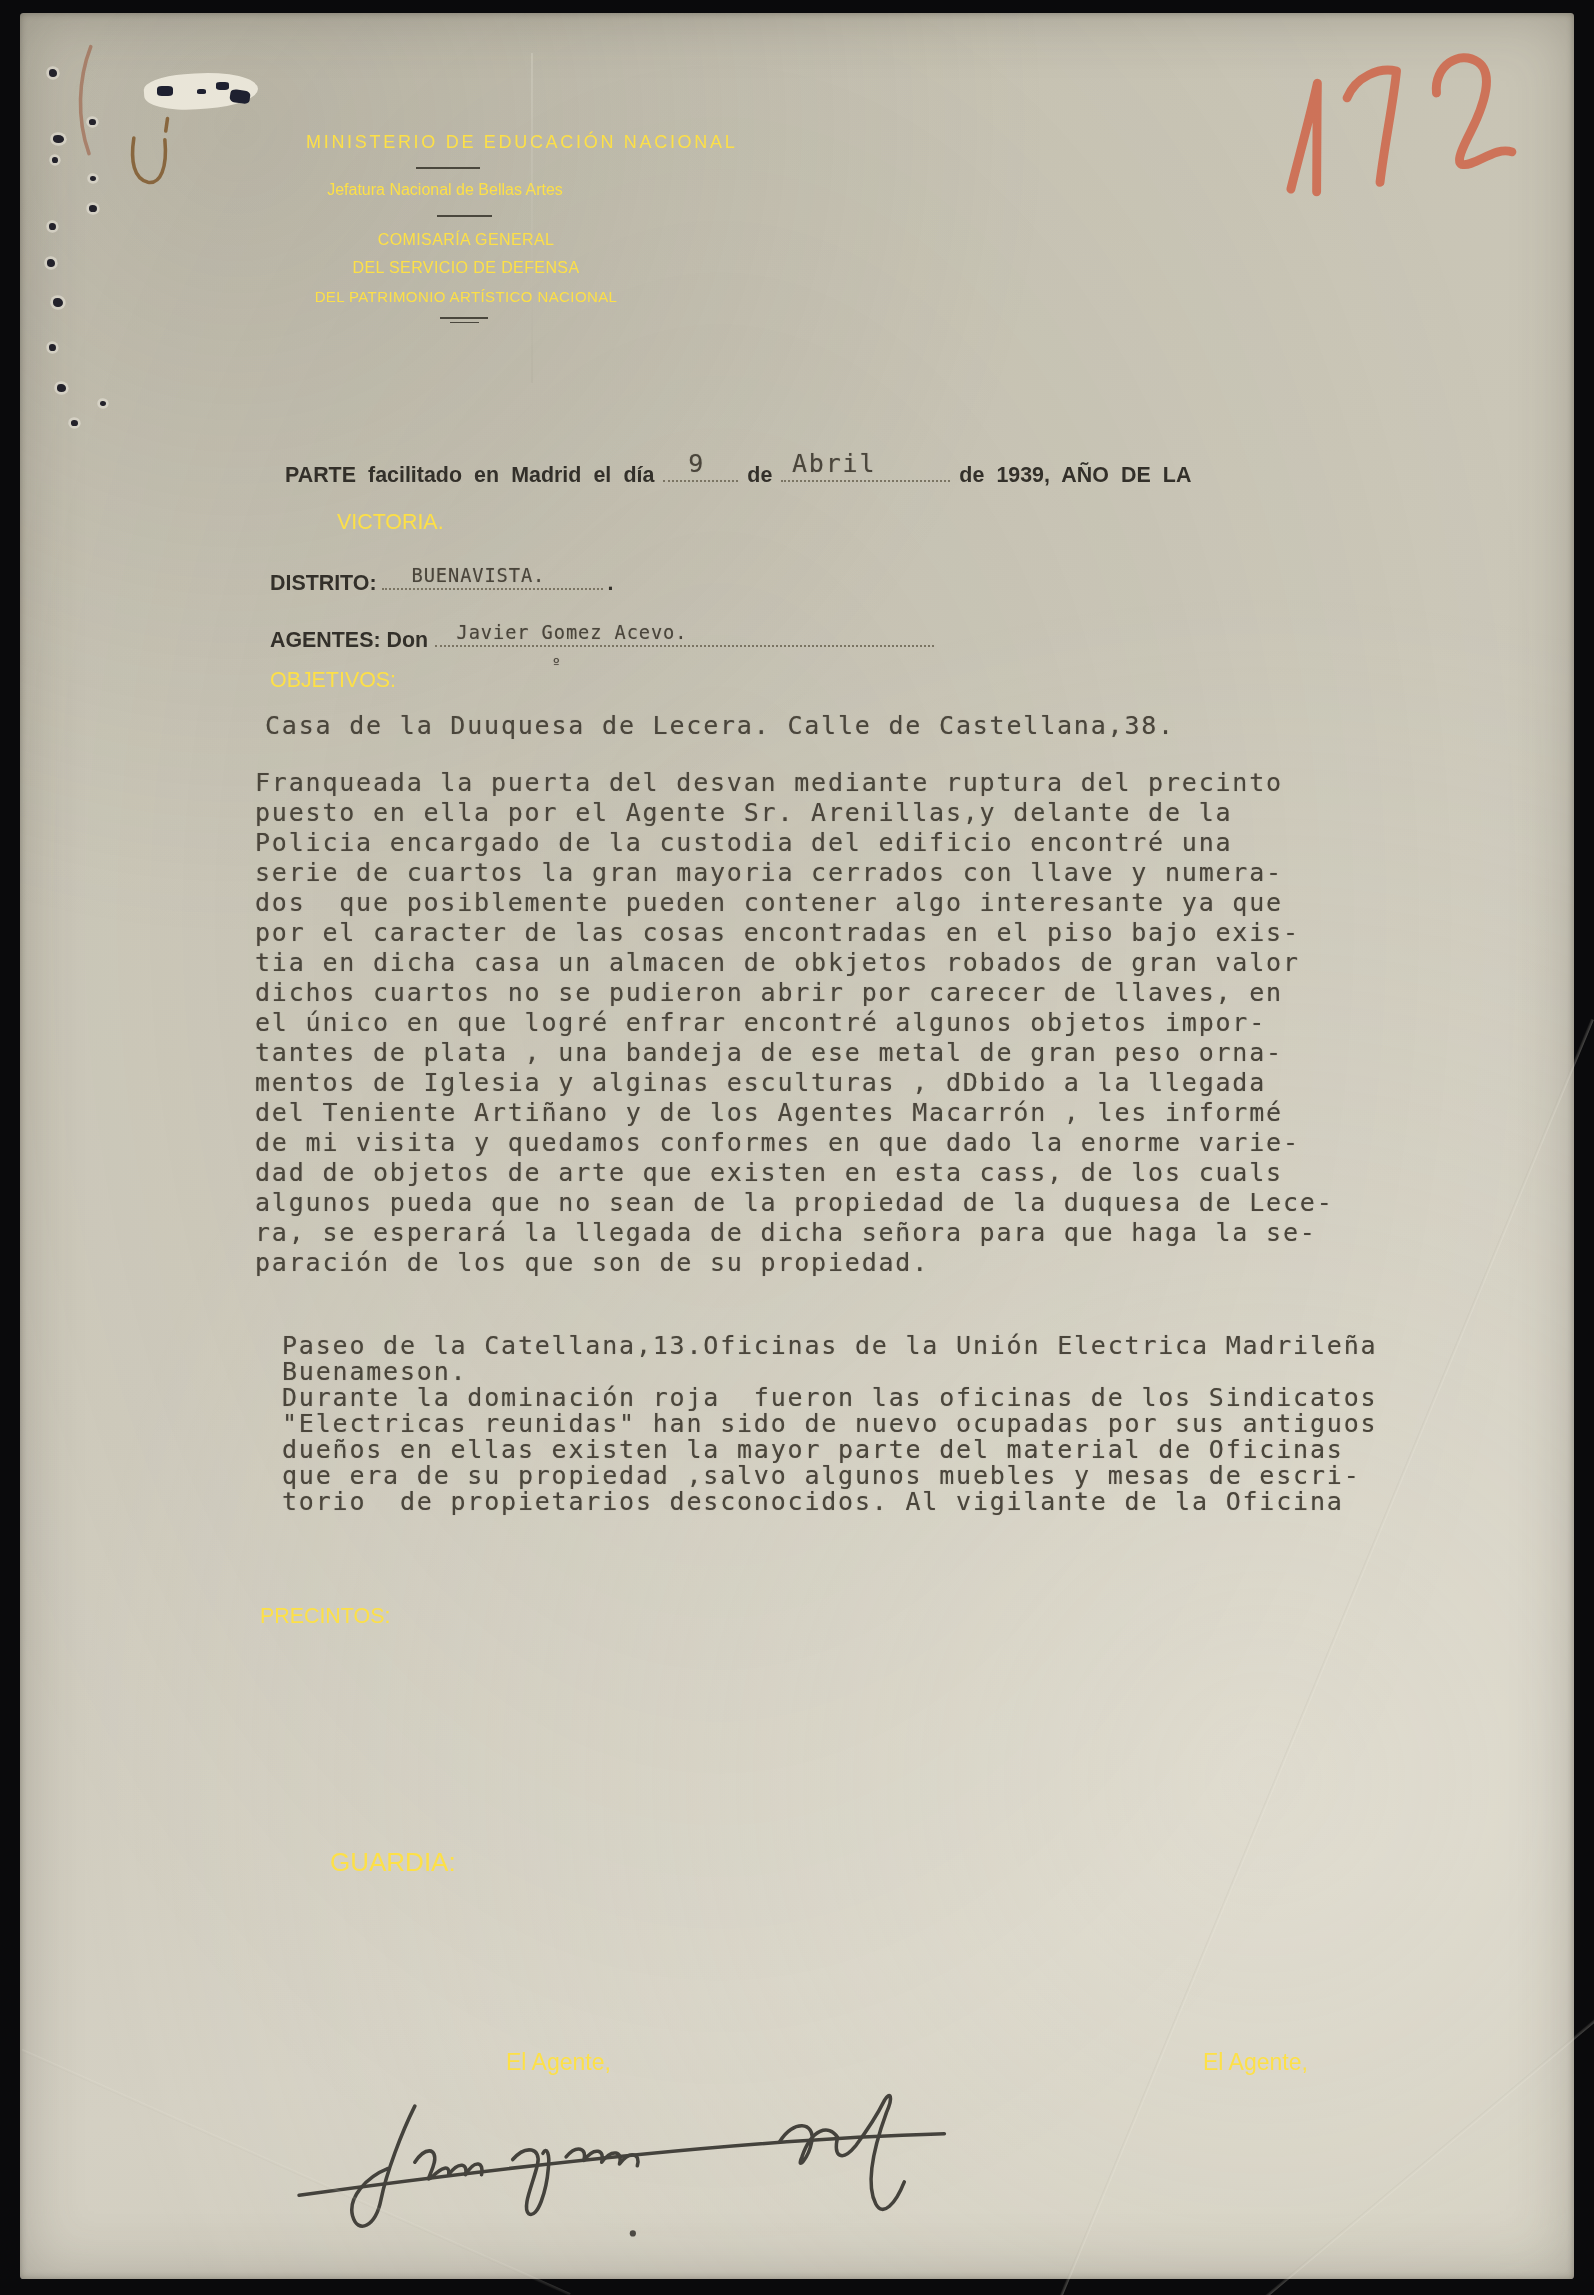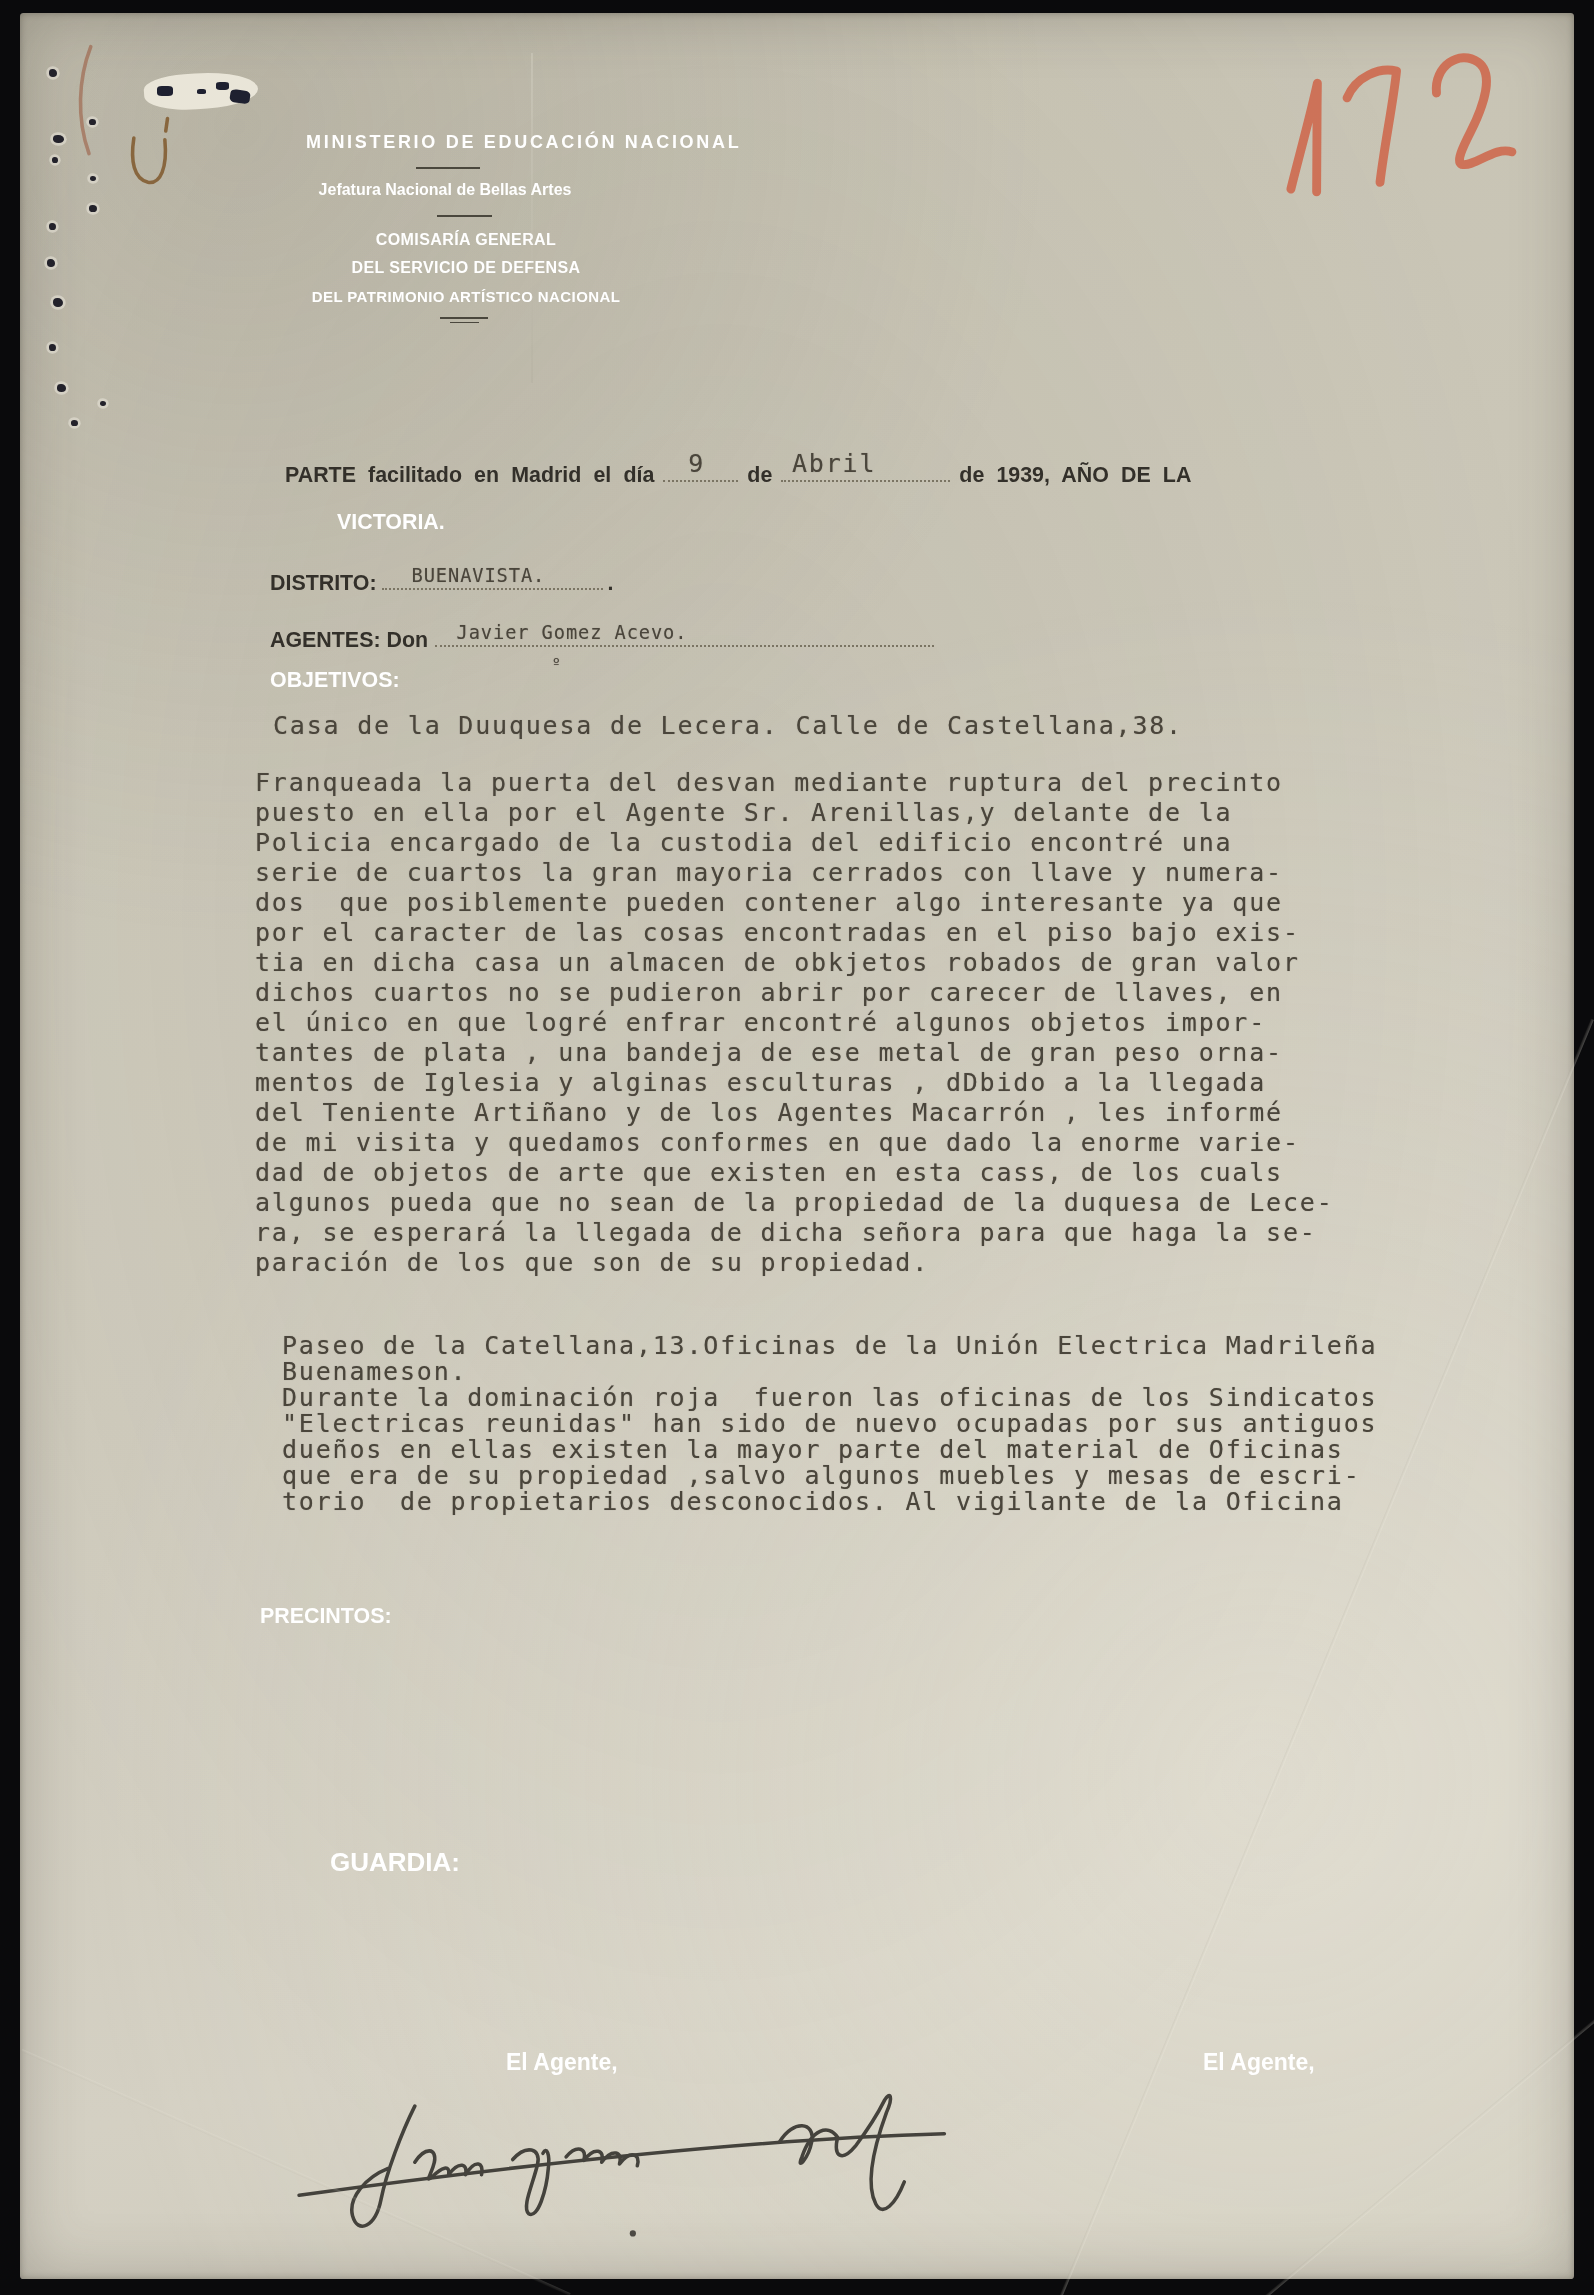--- a/index.html
+++ b/index.html
@@ -6,22 +6,22 @@
   .page{position:relative;width:1594px;height:2295px;background:#0a0a0c;overflow:hidden;
         font-family:"Liberation Sans",sans-serif;}
   .paper{position:absolute;left:19.6px;top:12.5px;right:19.6px;bottom:16px;border-radius:3.6px;
     background:
       radial-gradient(circle at 14% 5%, rgba(125,120,108,0.20), transparent 32%),
       radial-gradient(circle at 80% 78%, rgba(255,252,240,0.28), transparent 55%),
       radial-gradient(ellipse at 45% 40%, rgba(150,146,130,0.10), transparent 70%),
       linear-gradient(168deg,#c6c2b2 0%,#cac6b7 28%,#cecabc 55%,#d4d0c3 82%,#cfcbbc 100%);
     box-shadow:inset 0 0 62px rgba(60,55,45,0.28), inset 0 0 7.1px rgba(40,36,28,0.35);}
   .content{position:absolute;inset:0;}
-  .print{position:absolute;font-family:"Liberation Sans",sans-serif;font-weight:700;
-         color:#ffffff;white-space:nowrap;}
+  .print{position:absolute;font-family:"Liberation Sans",sans-serif;font-weight:400;
+         color:#fde047;white-space:nowrap;}
   .typed{font-family:"DejaVu Sans Mono",monospace;color:#4a453b;
          text-shadow:0 0 0.9px rgba(74,69,59,0.45);}
   .typedblock{position:absolute;font-size:25px;letter-spacing:1.8px;line-height:30px;white-space:pre;}
   .lh-line{letter-spacing:0.4px;}
   .rule{position:absolute;background:#4a473d;height:1.8px;}
   .row{position:absolute;display:flex;align-items:baseline;}
   .row .lbl{font-family:"Liberation Sans",sans-serif;font-weight:700;color:#33302a;white-space:nowrap;margin-top:10px;}
   .dotfill{position:relative;display:inline-block;height:27px;border-bottom:2.7px dotted #7a7463;}
   .dotfill .typedval{position:absolute;left:10.7px;bottom:1.8px;white-space:nowrap;}
   .crease{position:absolute;height:2.7px;
@@ -116,21 +116,21 @@
     <div class="row" style="left:270px;top:618px;gap:7.1px;font-size:21.4px;">
       <span class="lbl">AGENTES: Don</span>
       <span class="dotfill" style="width:499px;">
         <span class="typed typedval" style="font-size:18.7px;letter-spacing:0.9px;left:21.4px;">Javier Gomez Acevo.</span>
       </span>
     </div>
     <div class="typed" style="position:absolute;left:552px;top:655px;font-size:14.3px;">º</div>
 
     <div class="print" style="left:270px;top:668px;font-size:21.4px;">OBJETIVOS:</div>
 
-    <div class="typed typedblock" style="left:265px;top:711px;margin-left:8px;">Casa de la Duuquesa de Lecera. Calle de Castellana,38.</div>
+    <div class="typed typedblock" style="left:265px;top:711px;">Casa de la Duuquesa de Lecera. Calle de Castellana,38.</div>
 
     <div class="typed typedblock" style="left:255px;top:768px;">Franqueada la puerta del desvan mediante ruptura del precinto
 puesto en ella por el Agente Sr. Arenillas,y delante de la
 Policia encargado de la custodia del edificio encontré una
 serie de cuartos la gran mayoria cerrados con llave y numera-
 dos  que posiblemente pueden contener algo interesante ya que
 por el caracter de las cosas encontradas en el piso bajo exis-
 tia en dicha casa un almacen de obkjetos robados de gran valor
 dichos cuartos no se pudieron abrir por carecer de llaves, en
 el único en que logré enfrar encontré algunos objetos impor-

